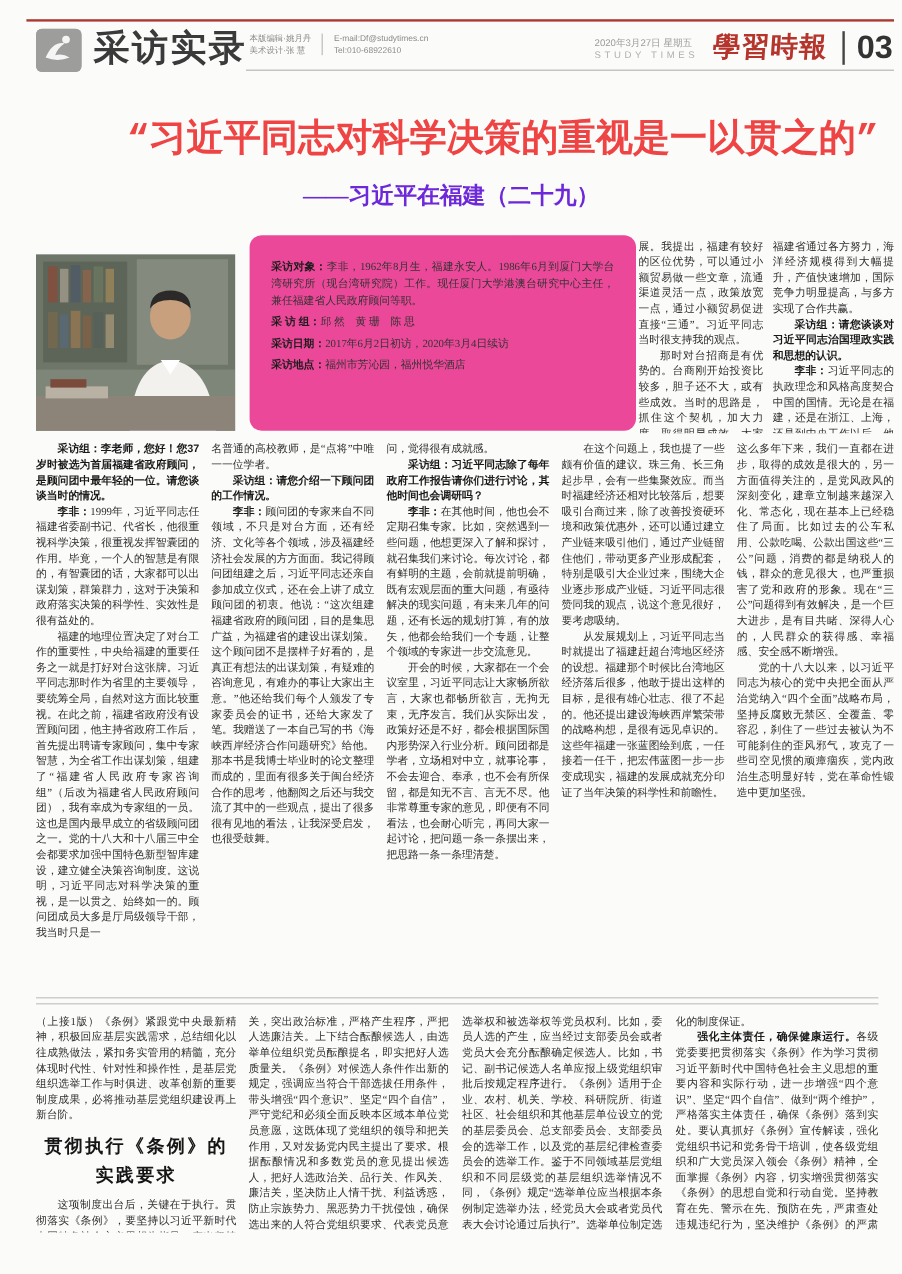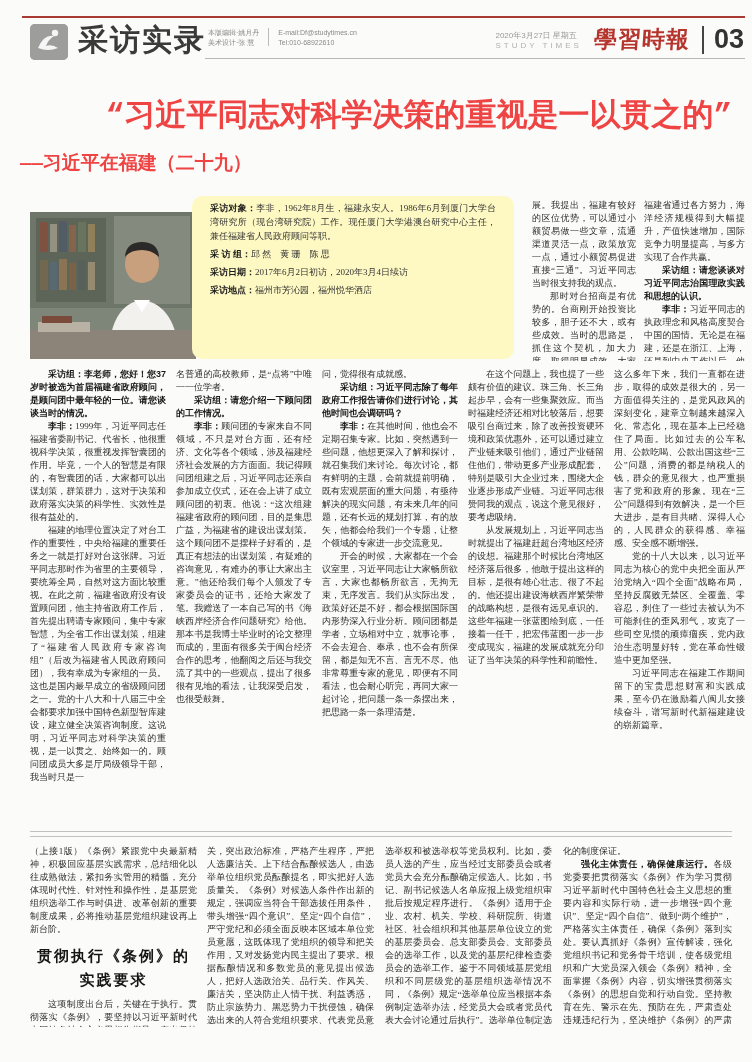--- a/index.html
+++ b/index.html
@@ -21,26 +21,26 @@
   .paper-en{font-size:8px;color:#b0b0ae;letter-spacing:3px;font-family:"Liberation Sans",sans-serif;}
   .masthead{display:inline-block;vertical-align:middle;color:#b5342c;font-weight:700;font-size:23px;
         font-family:"DejaVu Serif",serif;letter-spacing:1px;transform:skewX(-4deg);}
   .pg-sep{display:inline-block;vertical-align:middle;width:2px;height:28px;background:#444;margin:0 6px 0 8px;}
   .page-no{display:inline-block;vertical-align:middle;font-size:27px;font-weight:700;color:#333;
         font-family:"Liberation Sans",sans-serif;text-align:right;}
   .hdr-underline{position:absolute;top:58px;left:205px;width:540px;height:1px;background:#b7b7b5;}
   
   .headline{position:absolute;top:94px;left:20px;width:712px;text-align:right;
         font-family:Liberation Mono, monospace;font-weight:700;font-size:31px;color:#ef4444;letter-spacing:0px;}
-  .subhead{position:absolute;top:150px;left:20px;width:712px;
-        font-family:Liberation Mono, monospace;font-weight:700;font-size:19px;color:#ef4444;}
+  .subhead{position:absolute;top:150px;left:20px;width:712px;text-align:center;
+        font-family:Liberation Serif, serif;font-weight:700;font-size:19px;color:#6d28d9;}
   
   .photo{position:absolute;left:30px;top:212px;width:166px;height:147px;overflow:hidden;background:#7e867a;}
-  .infobox{position:absolute;left:192px;top:196px;width:322px;height:163px;background:#fef9c3;
-        border-radius:10px;box-sizing:border-box;padding:5px 18px;font-size:9px;line-height:14px;color:#333;}
+  .infobox{position:absolute;left:208px;top:196px;width:322px;height:163px;background:#ec4899;
+        border-radius:10px;box-sizing:border-box;padding:19px 18px;font-size:9px;line-height:14px;color:#333;}
   .infobox .row{margin-bottom:4px;text-align:justify;}
   .infobox .lbl{font-family:"Liberation Sans",sans-serif;font-weight:700;color:#1c1c1c;}
   
   .col{position:absolute;overflow:hidden;font-size:9px;line-height:13px;text-align:justify;
         word-break:break-all;color:#2e2e2e;}
   .pg{margin:0;text-indent:2em;}
   .pg.cont{text-indent:0;}
   .pg.q{font-family:"Liberation Sans",sans-serif;font-weight:700;color:#191919;}
   .pg .lead{font-family:"Liberation Sans",sans-serif;font-weight:700;color:#191919;font-style:normal;margin-top:21px;}
   .pg.head{text-indent:0;text-align:center;font-family:"Liberation Sans",sans-serif;font-weight:700;
@@ -173,21 +173,20 @@
       <p class="pg a"><b class="lead">李非：</b>在其他时间，他也会不定期召集专家。比如，突然遇到一些问题，他想更深入了解和探讨，就召集我们来讨论。每次讨论，都有鲜明的主题，会前就提前明确，既有宏观层面的重大问题，有亟待解决的现实问题，有未来几年的问题，还有长远的规划打算，有的放矢，他都会给我们一个专题，让整个领域的专家进一步交流意见。</p>
       <p class="pg p">开会的时候，大家都在一个会议室里，习近平同志让大家畅所欲言，大家也都畅所欲言，无拘无束，无序发言。我们从实际出发，政策好还是不好，都会根据国际国内形势深入行业分析。顾问团都是学者，立场相对中立，就事论事，不会去迎合、奉承，也不会有所保留，都是知无不言、言无不尽。他非常尊重专家的意见，即便有不同看法，也会耐心听完，再同大家一起讨论，把问题一条一条摆出来，把思路一条一条理清楚。</p>
     </div>
   <div id="mc4" class="col">
       <p class="pg p">在这个问题上，我也提了一些颇有价值的建议。珠三角、长三角起步早，会有一些集聚效应。而当时福建经济还相对比较落后，想要吸引台商过来，除了改善投资硬环境和政策优惠外，还可以通过建立产业链来吸引他们，通过产业链留住他们，带动更多产业形成配套，特别是吸引大企业过来，围绕大企业逐步形成产业链。习近平同志很赞同我的观点，说这个意见很好，要考虑吸纳。</p>
       <p class="pg p">从发展规划上，习近平同志当时就提出了福建赶超台湾地区经济的设想。福建那个时候比台湾地区经济落后很多，他敢于提出这样的目标，是很有雄心壮志、很了不起的。他还提出建设海峡西岸繁荣带的战略构想，是很有远见卓识的。这些年福建一张蓝图绘到底，一任接着一任干，把宏伟蓝图一步一步变成现实，福建的发展成就充分印证了当年决策的科学性和前瞻性。</p>
     </div>
   <div id="mc5" class="col">
       <p class="pg cont">这么多年下来，我们一直都在进步，取得的成效是很大的，另一方面值得关注的，是党风政风的深刻变化，建章立制越来越深入化、常态化，现在基本上已经稳住了局面。比如过去的公车私用、公款吃喝、公款出国这些“三公”问题，消费的都是纳税人的钱，群众的意见很大，也严重损害了党和政府的形象。现在“三公”问题得到有效解决，是一个巨大进步，是有目共睹、深得人心的，人民群众的获得感、幸福感、安全感不断增强。</p>
       <p class="pg p">党的十八大以来，以习近平同志为核心的党中央把全面从严治党纳入“四个全面”战略布局，坚持反腐败无禁区、全覆盖、零容忍，刹住了一些过去被认为不可能刹住的歪风邪气，攻克了一些司空见惯的顽瘴痼疾，党内政治生态明显好转，党在革命性锻造中更加坚强。</p>
-      <p class="pg p">习近平同志在福建工作期间留下的宝贵思想财富和实践成果，至今仍在激励着八闽儿女接续奋斗，谱写新时代新福建建设的崭新篇章。</p>
     </div>
 
   <div class="divider"></div>
 
   <div id="bc1" class="col">
       <p class="pg cont">（上接1版）《条例》紧跟党中央最新精神，积极回应基层实践需求，总结细化以往成熟做法，紧扣务实管用的精髓，充分体现时代性、针对性和操作性，是基层党组织选举工作与时俱进、改革创新的重要制度成果，必将推动基层党组织建设再上新台阶。</p>
       <p class="pg head">贯彻执行《条例》的实践要求</p>
       <p class="pg p">这项制度出台后，关键在于执行。贯彻落实《条例》，要坚持以习近平新时代中国特色社会主义思想为指导，突出坚持和完善党的领导，突出坚持民主集中制和发扬党内民主，突出增强基层党组织政治功能和组织力，把握基层党组织选举工作的政治性、规范性、程序性、严肃性，做到方向正确、程序严明、制度配套、纪律严明，不断提高基层党组织选举质量，全面提升基层党组织建设水平。</p>
     </div>
   <div id="bc2" class="col">

